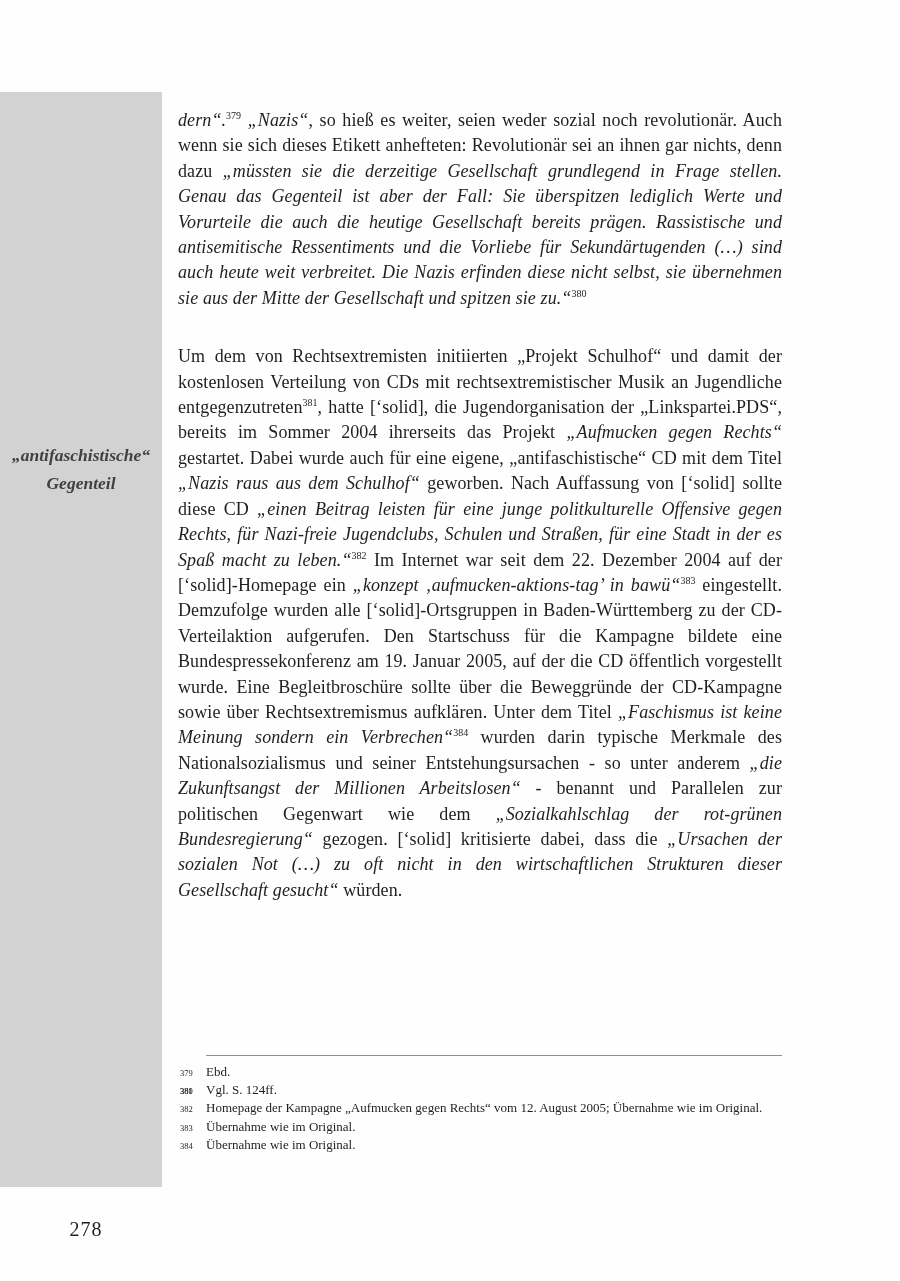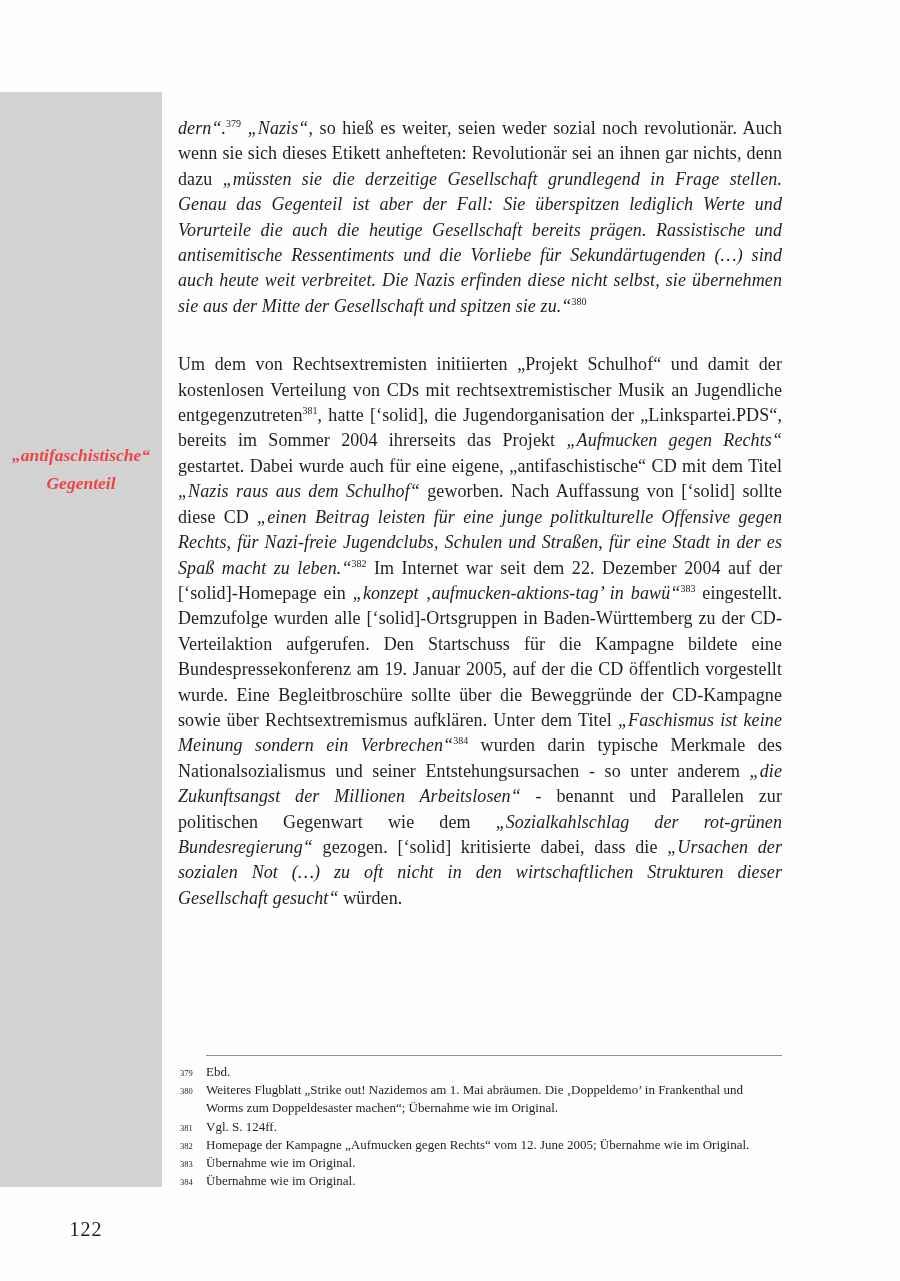--- a/index.html
+++ b/index.html
@@ -29,31 +29,31 @@
   .margin-note {
     position: absolute;
     left: 0;
     top: 441px;
     width: 162px;
     text-align: center;
     font-weight: bold;
     font-style: italic;
     font-size: 17.5px;
     line-height: 28px;
-    color: #ef4444;
+    color: #404040;
   }
   
   .text-column {
     position: absolute;
     left: 178px;
     top: 104px;
     width: 604px;
   }
   .body-par {
-    margin: 12px 0 33px 0;
+    margin: 4px 0 33px 0;
     font-size: 18px;
     line-height: 25.4px;
     text-align: justify;
     letter-spacing: 0.1px;
   }
   .body-par:last-child { margin-bottom: 0; }
   .it { font-style: italic; }
   sup.fnref {
     font-size: 10px;
     line-height: 0;
@@ -116,35 +116,34 @@
 
   <div class="footnotes">
     <div class="fn-rule"></div>
 
     <div class="footnote">
       <span class="fn-marker">379</span>
       <span class="fn-text">Ebd.</span>
     </div>
     <div class="footnote">
       <span class="fn-marker">380</span>
-      <span class="fn-text">Weiteres Flugblatt „Strike out! Nazidemos am 1. Mai abräumen. Die ‚Doppeldemo’ in Frankenthal und Worms zum Doppeldesaster machen“; Übernahme wie im Original.</span>
     </div>
     <div class="footnote">
       <span class="fn-marker">381</span>
       <span class="fn-text">Vgl. S. 124ff.</span>
     </div>
     <div class="footnote">
       <span class="fn-marker">382</span>
-      <span class="fn-text">Homepage der Kampagne „Aufmucken gegen Rechts“ vom 12. June 2005; Übernahme wie im Original.</span>
+      <span class="fn-text">Homepage der Kampagne „Aufmucken gegen Rechts“ vom 12. August 2005; Übernahme wie im Original.</span>
     </div>
     <div class="footnote">
       <span class="fn-marker">383</span>
       <span class="fn-text">Übernahme wie im Original.</span>
     </div>
     <div class="footnote">
       <span class="fn-marker">384</span>
       <span class="fn-text">Übernahme wie im Original.</span>
     </div>
   </div>
 
-  <div class="page-number">122</div>
+  <div class="page-number">278</div>
 
 </div>
 
 </body></html>

